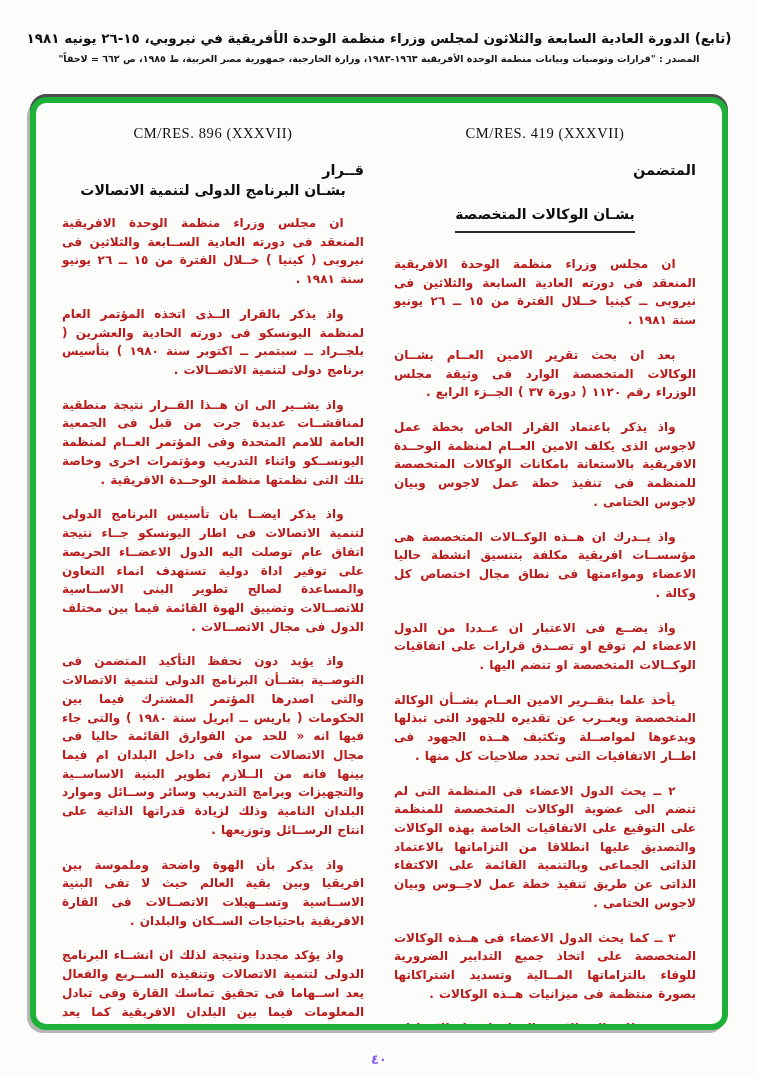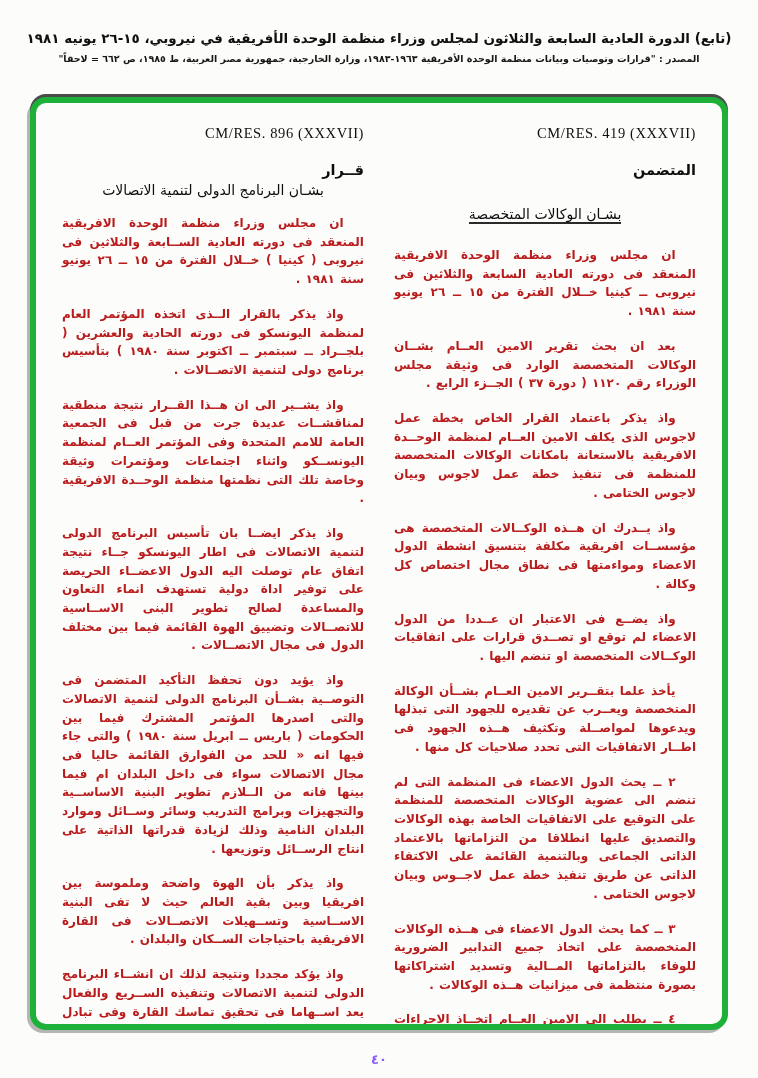--- a/index.html
+++ b/index.html
@@ -30,36 +30,36 @@
     border-radius:16px;
     box-shadow:0 -3px 0 #4c4c4c,-3px 3px 0 #b5b5b5;
     background:#fcfcfa;
     padding:20px 26px 10px 26px;
     display:flex;direction:rtl;gap:30px;
     overflow:hidden;
   }
   .col{flex:1;min-width:0;direction:rtl;}
 
   .res-code{
-    direction:ltr;text-align:right;
+    direction:ltr;text-align:center;
     font-family:"Liberation Serif",serif;
     font-size:14.5px;color:#101010;letter-spacing:.6px;
     margin:2px 0 20px 0;
   }
   .res-title{
     margin:0;text-align:right;
     font-size:14.5px;font-weight:bold;color:#0d0d0d;
   }
   .res-subject{
     margin:4px 0 16px 0;text-align:center;
-    font-size:14px;font-weight:normal;color:#0d0d0d;
+    font-size:14px;font-weight:bold;color:#0d0d0d;
   }
   .col-895 .res-subject{margin-top:28px;margin-bottom:22px;}
   .col-895 .res-subject span{
-    display:inline-block;border-bottom:2px solid #2a2a2a;padding-bottom:0;
+    display:inline-block;border-bottom:2px solid #2a2a2a;padding-bottom:9px;
   }
   .para{
     margin:16px 0 13px 0;
     font-size:12px;font-weight:bold;color:#b91c1c;
     line-height:1.56;
     text-align:justify;text-indent:1.7em;
     word-spacing:1px;
   }
   .ftr{
     position:absolute;bottom:10px;left:0;width:100%;
@@ -79,35 +79,35 @@
 
   <div class="frame" style="border-color: rgb(29, 177, 58);">
 
     <section class="col col-895">
       <div class="res-code">CM/RES. 419 (XXXVII)</div>
       <h2 class="res-title">المتضمن</h2>
       <h3 class="res-subject"><span>بشـان الوكالات المتخصصة</span></h3>
       <p class="para">ان مجلس وزراء منظمة الوحدة الافريقية المنعقد فى دورته العادية السابعة والثلاثين فى نيروبى ــ كينيا خــلال الفترة من ١٥ ــ ٢٦ يونيو سنة ١٩٨١ .</p>
       <p class="para">بعد ان بحث تقرير الامين العــام بشــان الوكالات المتخصصة الوارد فى وثيقة مجلس الوزراء رقم ١١٢٠ ( دورة ٣٧ ) الجــزء الرابع .</p>
       <p class="para">واذ يذكر باعتماد القرار الخاص بخطة عمل لاجوس الذى يكلف الامين العــام لمنظمة الوحــدة الافريقية بالاستعانة بامكانات الوكالات المتخصصة للمنظمة فى تنفيذ خطة عمل لاجوس وبيان لاجوس الختامى .</p>
-      <p class="para">واذ يــدرك ان هــذه الوكــالات المتخصصة هى مؤسســات افريقية مكلفة بتنسيق انشطة الدول الاعضاء ومواءمتها فى نطاق مجال اختصاص كل وكالة .</p>
+      <p class="para">واذ يــدرك ان هــذه الوكــالات المتخصصة هى مؤسســات افريقية مكلفة بتنسيق انشطة حاليا الاعضاء ومواءمتها فى نطاق مجال اختصاص كل وكالة .</p>
       <p class="para">واذ يضــع فى الاعتبار ان عــددا من الدول الاعضاء لم توقع او تصــدق قرارات على اتفاقيات الوكــالات المتخصصة او تنضم اليها .</p>
       <p class="para">يأخذ علما بتقــرير الامين العــام بشــأن الوكالة المتخصصة ويعــرب عن تقديره للجهود التى تبذلها ويدعوها لمواصــلة وتكثيف هــذه الجهود فى اطــار الاتفاقيات التى تحدد صلاحيات كل منها .</p>
       <p class="para">٢ ــ يحث الدول الاعضاء فى المنظمة التى لم تنضم الى عضوية الوكالات المتخصصة للمنظمة على التوقيع على الاتفاقيات الخاصة بهذه الوكالات والتصديق عليها انطلاقا من التزاماتها بالاعتماد الذاتى الجماعى وبالتنمية القائمة على الاكتفاء الذاتى عن طريق تنفيذ خطة عمل لاجــوس وبيان لاجوس الختامى .</p>
       <p class="para">٣ ــ كما يحث الدول الاعضاء فى هــذه الوكالات المتخصصة على اتخاذ جميع التدابير الضرورية للوفاء بالتزاماتها المــالية وتسديد اشتراكاتها بصورة منتظمة فى ميزانيات هــذه الوكالات .</p>
       <p class="para">٤ ــ يطلب الى الامين العــام اتخــاذ الاجراءات اللازمة لمتابعة تنفيذ هــذا القرار بنجاح وتقديم تقرير عما تم احرازه من تقديم فى هــذا الشــان الى الدورة العادية التاسعة والثلاثين للمجلس .</p>
     </section>
 
     <section class="col col-896">
       <div class="res-code">CM/RES. 896 (XXXVII)</div>
       <h2 class="res-title">قــرار</h2>
       <h3 class="res-subject">بشـان البرنامج الدولى لتنمية الاتصالات</h3>
       <p class="para">ان مجلس وزراء منظمة الوحدة الافريقية المنعقد فى دورته العادية الســابعة والثلاثين فى نيروبى ( كينيا ) خــلال الفترة من ١٥ ــ ٢٦ يونيو سنة ١٩٨١ .</p>
       <p class="para">واذ يذكر بالقرار الــذى اتخذه المؤتمر العام لمنظمة اليونسكو فى دورته الحادية والعشرين ( بلجــراد ــ سبتمبر ــ اكتوبر سنة ١٩٨٠ ) بتأسيس برنامج دولى لتنمية الاتصــالات .</p>
-      <p class="para">واذ يشــير الى ان هــذا القــرار نتيجة منطقية لمناقشــات عديدة جرت من قبل فى الجمعية العامة للامم المتحدة وفى المؤتمر العــام لمنظمة اليونســكو واثناء اجتماعات ومؤتمرات وثيقة وخاصة تلك التى نظمتها منظمة الوحــدة الافريقية .</p>
+      <p class="para">واذ يشــير الى ان هــذا القــرار نتيجة منطقية لمناقشــات عديدة جرت من قبل فى الجمعية العامة للامم المتحدة وفى المؤتمر العــام لمنظمة اليونســكو واثناء التدريب ومؤتمرات اخرى وخاصة تلك التى نظمتها منظمة الوحــدة الافريقية .</p>
       <p class="para">واذ يذكر ايضــا بان تأسيس البرنامج الدولى لتنمية الاتصالات فى اطار اليونسكو جــاء نتيجة اتفاق عام توصلت اليه الدول الاعضــاء الحريصة على توفير اداة دولية تستهدف انماء التعاون والمساعدة لصالح تطوير البنى الاســاسية للاتصــالات وتضييق الهوة القائمة فيما بين مختلف الدول فى مجال الاتصــالات .</p>
       <p class="para">واذ يؤيد دون تحفظ التأكيد المتضمن فى التوصــية بشــأن البرنامج الدولى لتنمية الاتصالات والتى اصدرها المؤتمر المشترك فيما بين الحكومات ( باريس ــ ابريل سنة ١٩٨٠ ) والتى جاء فيها انه « للحد من الفوارق القائمة حاليا فى مجال الاتصالات سواء فى داخل البلدان ام فيما بينها فانه من الــلازم تطوير البنية الاساســية والتجهيزات وبرامج التدريب وسائر وســائل وموارد البلدان النامية وذلك لزيادة قدراتها الذاتية على انتاج الرســائل وتوزيعها .</p>
       <p class="para">واذ يذكر بأن الهوة واضحة وملموسة بين افريقيا وبين بقية العالم حيث لا تفى البنية الاســاسية وتســهيلات الاتصــالات فى القارة الافريقية باحتياجات الســكان والبلدان .</p>
       <p class="para">واذ يؤكد مجددا ونتيجة لذلك ان انشــاء البرنامج الدولى لتنمية الاتصالات وتنفيذه الســريع والفعال يعد اســهاما فى تحقيق تماسك القارة وفى تبادل المعلومات فيما بين البلدان الافريقية كما يعد خطوة حاسمة نحو اعــداد وارســاء تدريجى لنظام دولى جديد للاعــلام والاتصالات .</p>
 
     </section>
 
   </div>
 
   <footer class="ftr">

